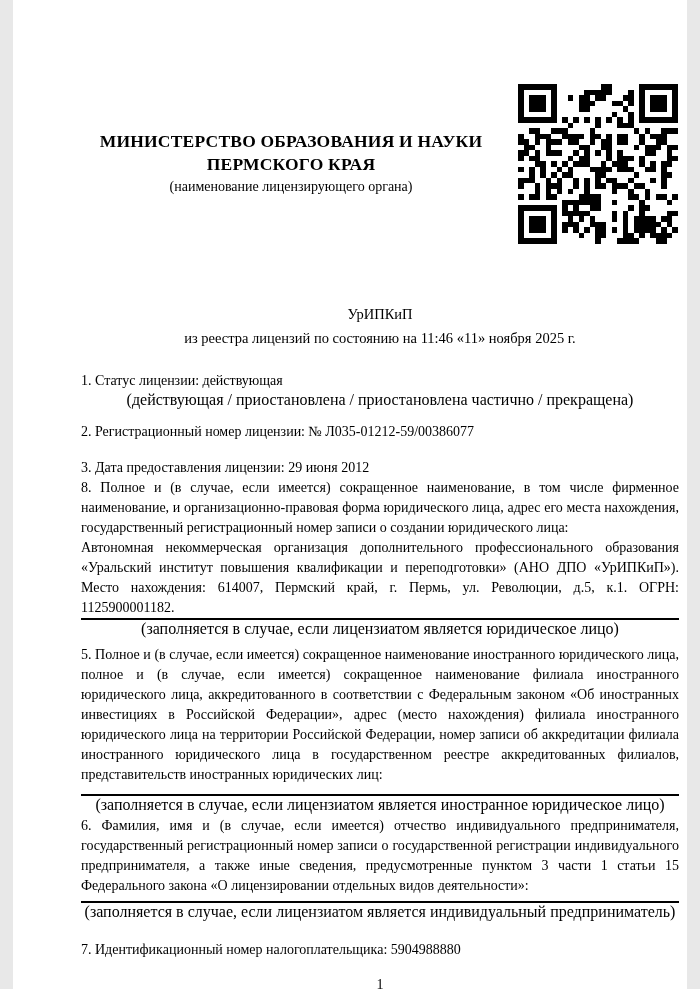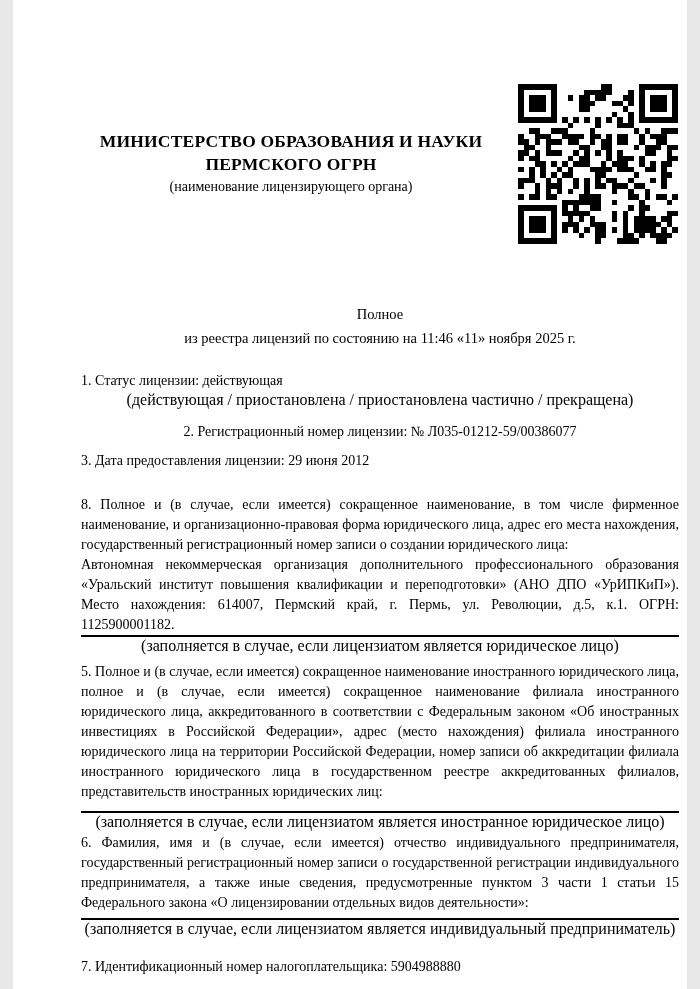--- a/index.html
+++ b/index.html
@@ -26,22 +26,22 @@
   }
   .para { margin:0; text-align:justify; }
   .plain { margin:0; }
   .caption {
     font-size:16px; line-height:15px; text-align:center; margin:1px 0 0 0;
   }
   .ruled { border-bottom:2px solid #000; }
   .gap8 { height:9px; }
   .gap4 { height:5px; }
   .mb15 { margin-bottom:15px; }
-  .mb11 { margin-bottom:9px;text-align:center; }
-  .mb14 { margin-bottom:24px; }
+  .mb11 { margin-bottom:16px; }
+  .mb14 { margin-bottom:0; }
   .mb9  { margin-bottom:9px; }
   .mb4  { margin-bottom:4px; }
   .mb21 { margin-bottom:21px; }
   .pagenum { text-align:center; margin-top:15px; font-size:14px; }
 </style>
 </head>
 <body>
 
 <div class="page">
 
@@ -438,26 +438,26 @@
         <rect x="19" y="28" width="1" height="1" fill="#000"></rect>
         <rect x="20" y="28" width="1" height="1" fill="#000"></rect>
         <rect x="21" y="28" width="1" height="1" fill="#000"></rect>
         <rect x="25" y="28" width="1" height="1" fill="#000"></rect>
         <rect x="26" y="28" width="1" height="1" fill="#000"></rect>
       </svg>
   </div>
 
   <div class="issuer">
     <div>МИНИСТЕРСТВО ОБРАЗОВАНИЯ И НАУКИ</div>
-    <div>ПЕРМСКОГО ОГРН</div>
+    <div>ПЕРМСКОГО КРАЯ</div>
     <div class="issuer-caption">(наименование лицензирующего органа)</div>
   </div>
 
   <div class="title-block">
-    <div>Полное</div>
+    <div>УрИПКиП</div>
     <div>из реестра лицензий по состоянию на 11:46 «11» ноября 2025 г.</div>
   </div>
 
   <div class="content">
 
     <div class="mb15">
       <p class="plain">1. Статус лицензии: действующая</p>
       <p class="caption">(действующая / приостановлена / приостановлена частично / прекращена)</p>
     </div>
 

